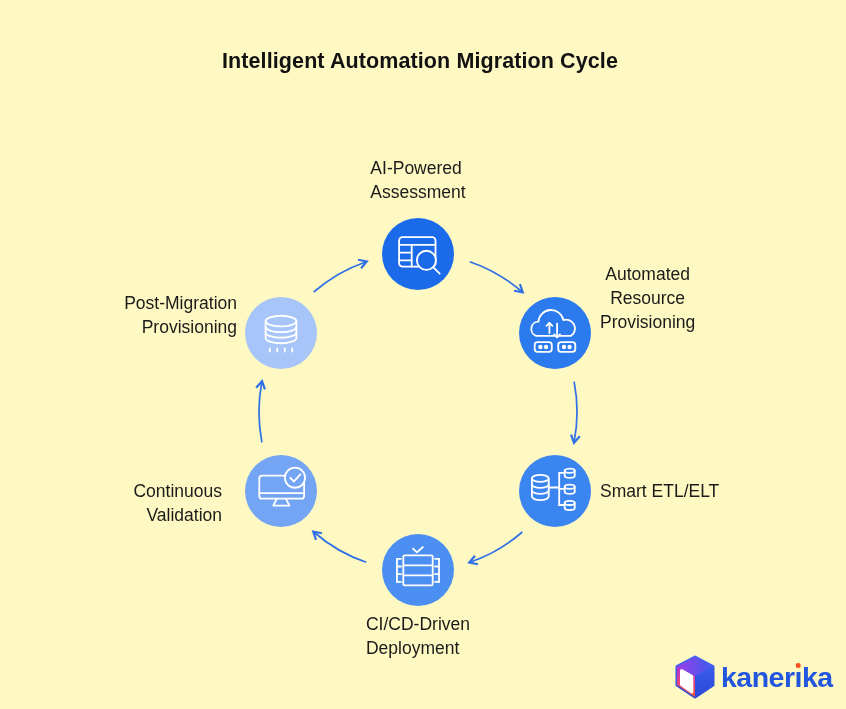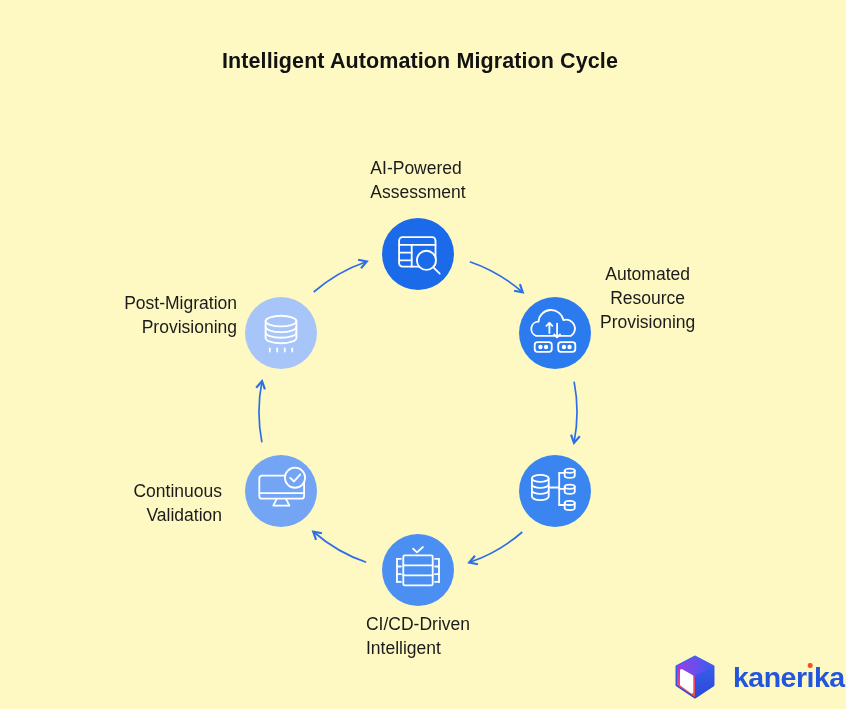--- a/index.html
+++ b/index.html
@@ -48,21 +48,21 @@
   .label-left   { text-align: center; }
   .label-right  { text-align: right; }
   .brand {
     position: absolute;
     left: 673px;
     top: 654px;
     display: flex;
     align-items: center;
   }
   .brand-word {
-    margin-left: 16px;
+    margin-left: 4px;
     font-size: 28.5px;
     line-height: 46px;
     font-weight: bold;
     letter-spacing: -0.5px;
     color: #2356DE;
   }
   .brand-i { position: relative; display: inline-block; }
   .brand-i::after {
     content: '';
     position: absolute;
@@ -184,22 +184,23 @@
       <line x1="22.7" y1="31" x2="22.7" y2="33.2"></line>
       <line x1="28" y1="31" x2="28" y2="33.2"></line>
     </svg>
   </div>
 
   <div class="node-label label-center" style="left:418px; top:156px;">AI-Powered
 Assessment</div>
   <div class="node-label label-left" style="left:600px; top:262px;">Automated
 Resource
 Provisioning</div>
+  <div class="node-label label-left" style="left:600px; top:479px;">Smart ETL/ELT</div>
   <div class="node-label label-center" style="left:418px; top:612px;">CI/CD-Driven
-Intelligent</div>
+Deployment</div>
   <div class="node-label label-right" style="right:624px; top:479px;">Continuous
 Validation</div>
   <div class="node-label label-right" style="right:609px; top:291px;">Post-Migration
 Provisioning</div>
 
   <div class="brand">
     <svg width="44" height="46" viewBox="0 0 44 46">
       <defs>
         <linearGradient id="gTop" x1="0" y1="0" x2="1" y2="0">
           <stop offset="0" stop-color="#9B3FE8"></stop>

